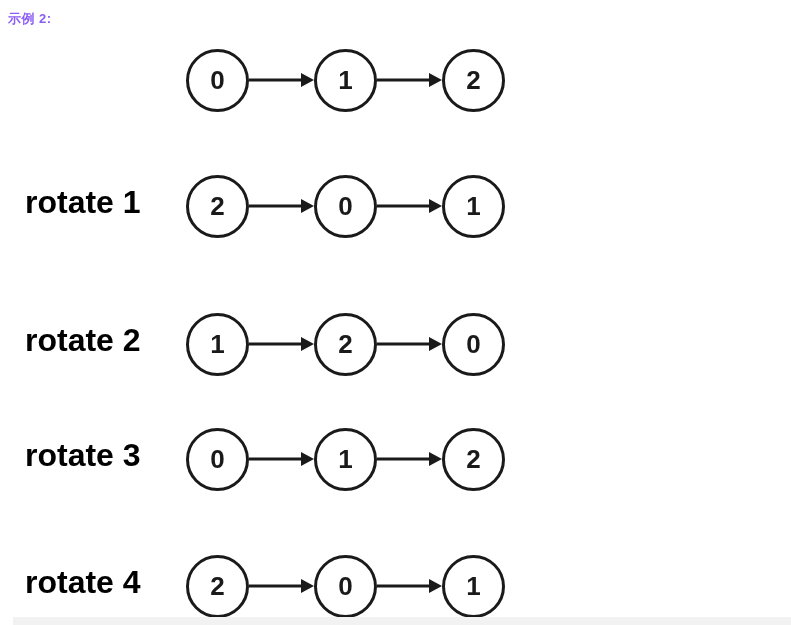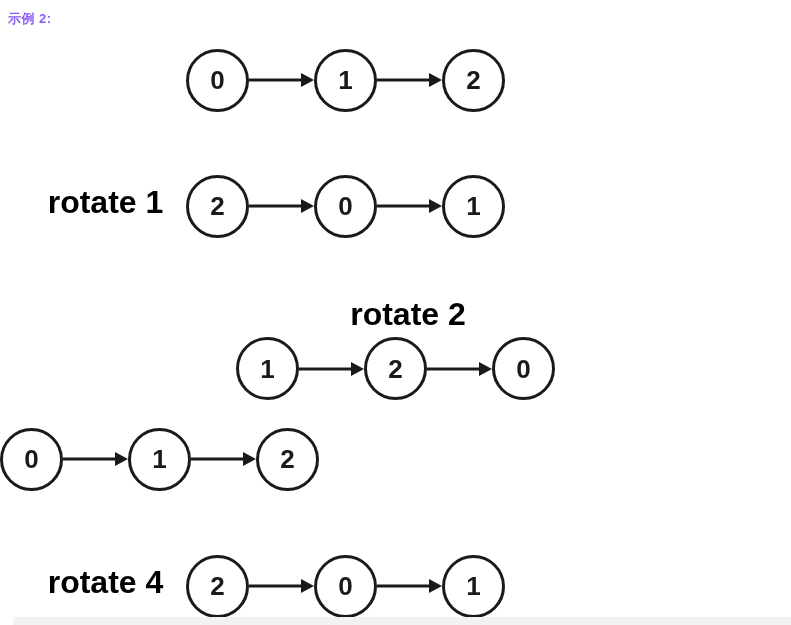--- a/index.html
+++ b/index.html
@@ -26,35 +26,34 @@
   .row {
     position: absolute;
     left: 0;
     width: 791px;
     height: 64px;
     display: flex;
     align-items: center;
   }
   .row-1 { top: 48px; }
   .row-2 { top: 174px; }
-  .row-3 { top: 300px; flex-direction: column; }
+  .row-3 { top: 312px; }
   .row-4 { top: 427px; }
   .row-5 { top: 554px; }
   .row-label {
     box-sizing: border-box;
     width: 186px;
     padding-left: 25px;
     font-size: 32px;
     font-weight: bold;
     color: #000000;
     position: relative;
     top: -4px;
     white-space: nowrap;
     flex: 0 0 auto;
-    text-align: center;
   }
   .chain {
     display: flex;
     align-items: center;
     flex: 0 0 auto;
   }
   .node {
     box-sizing: border-box;
     width: 63px;
     height: 63px;
@@ -175,20 +174,21 @@
         <div class="arrow-line"></div>
         <div class="arrow-head"></div>
       </div>
     <div class="node">
         <span class="node-value">0</span>
       </div>
   </div>
 </div>
 
 <div class="row row-4">
+  <div class="row-label">rotate 3</div>
   <div class="chain">
     <div class="node">
         <span class="node-value">0</span>
       </div>
     <div class="arrow">
         <div class="arrow-line"></div>
         <div class="arrow-head"></div>
       </div>
     <div class="node">
         <span class="node-value">1</span>

